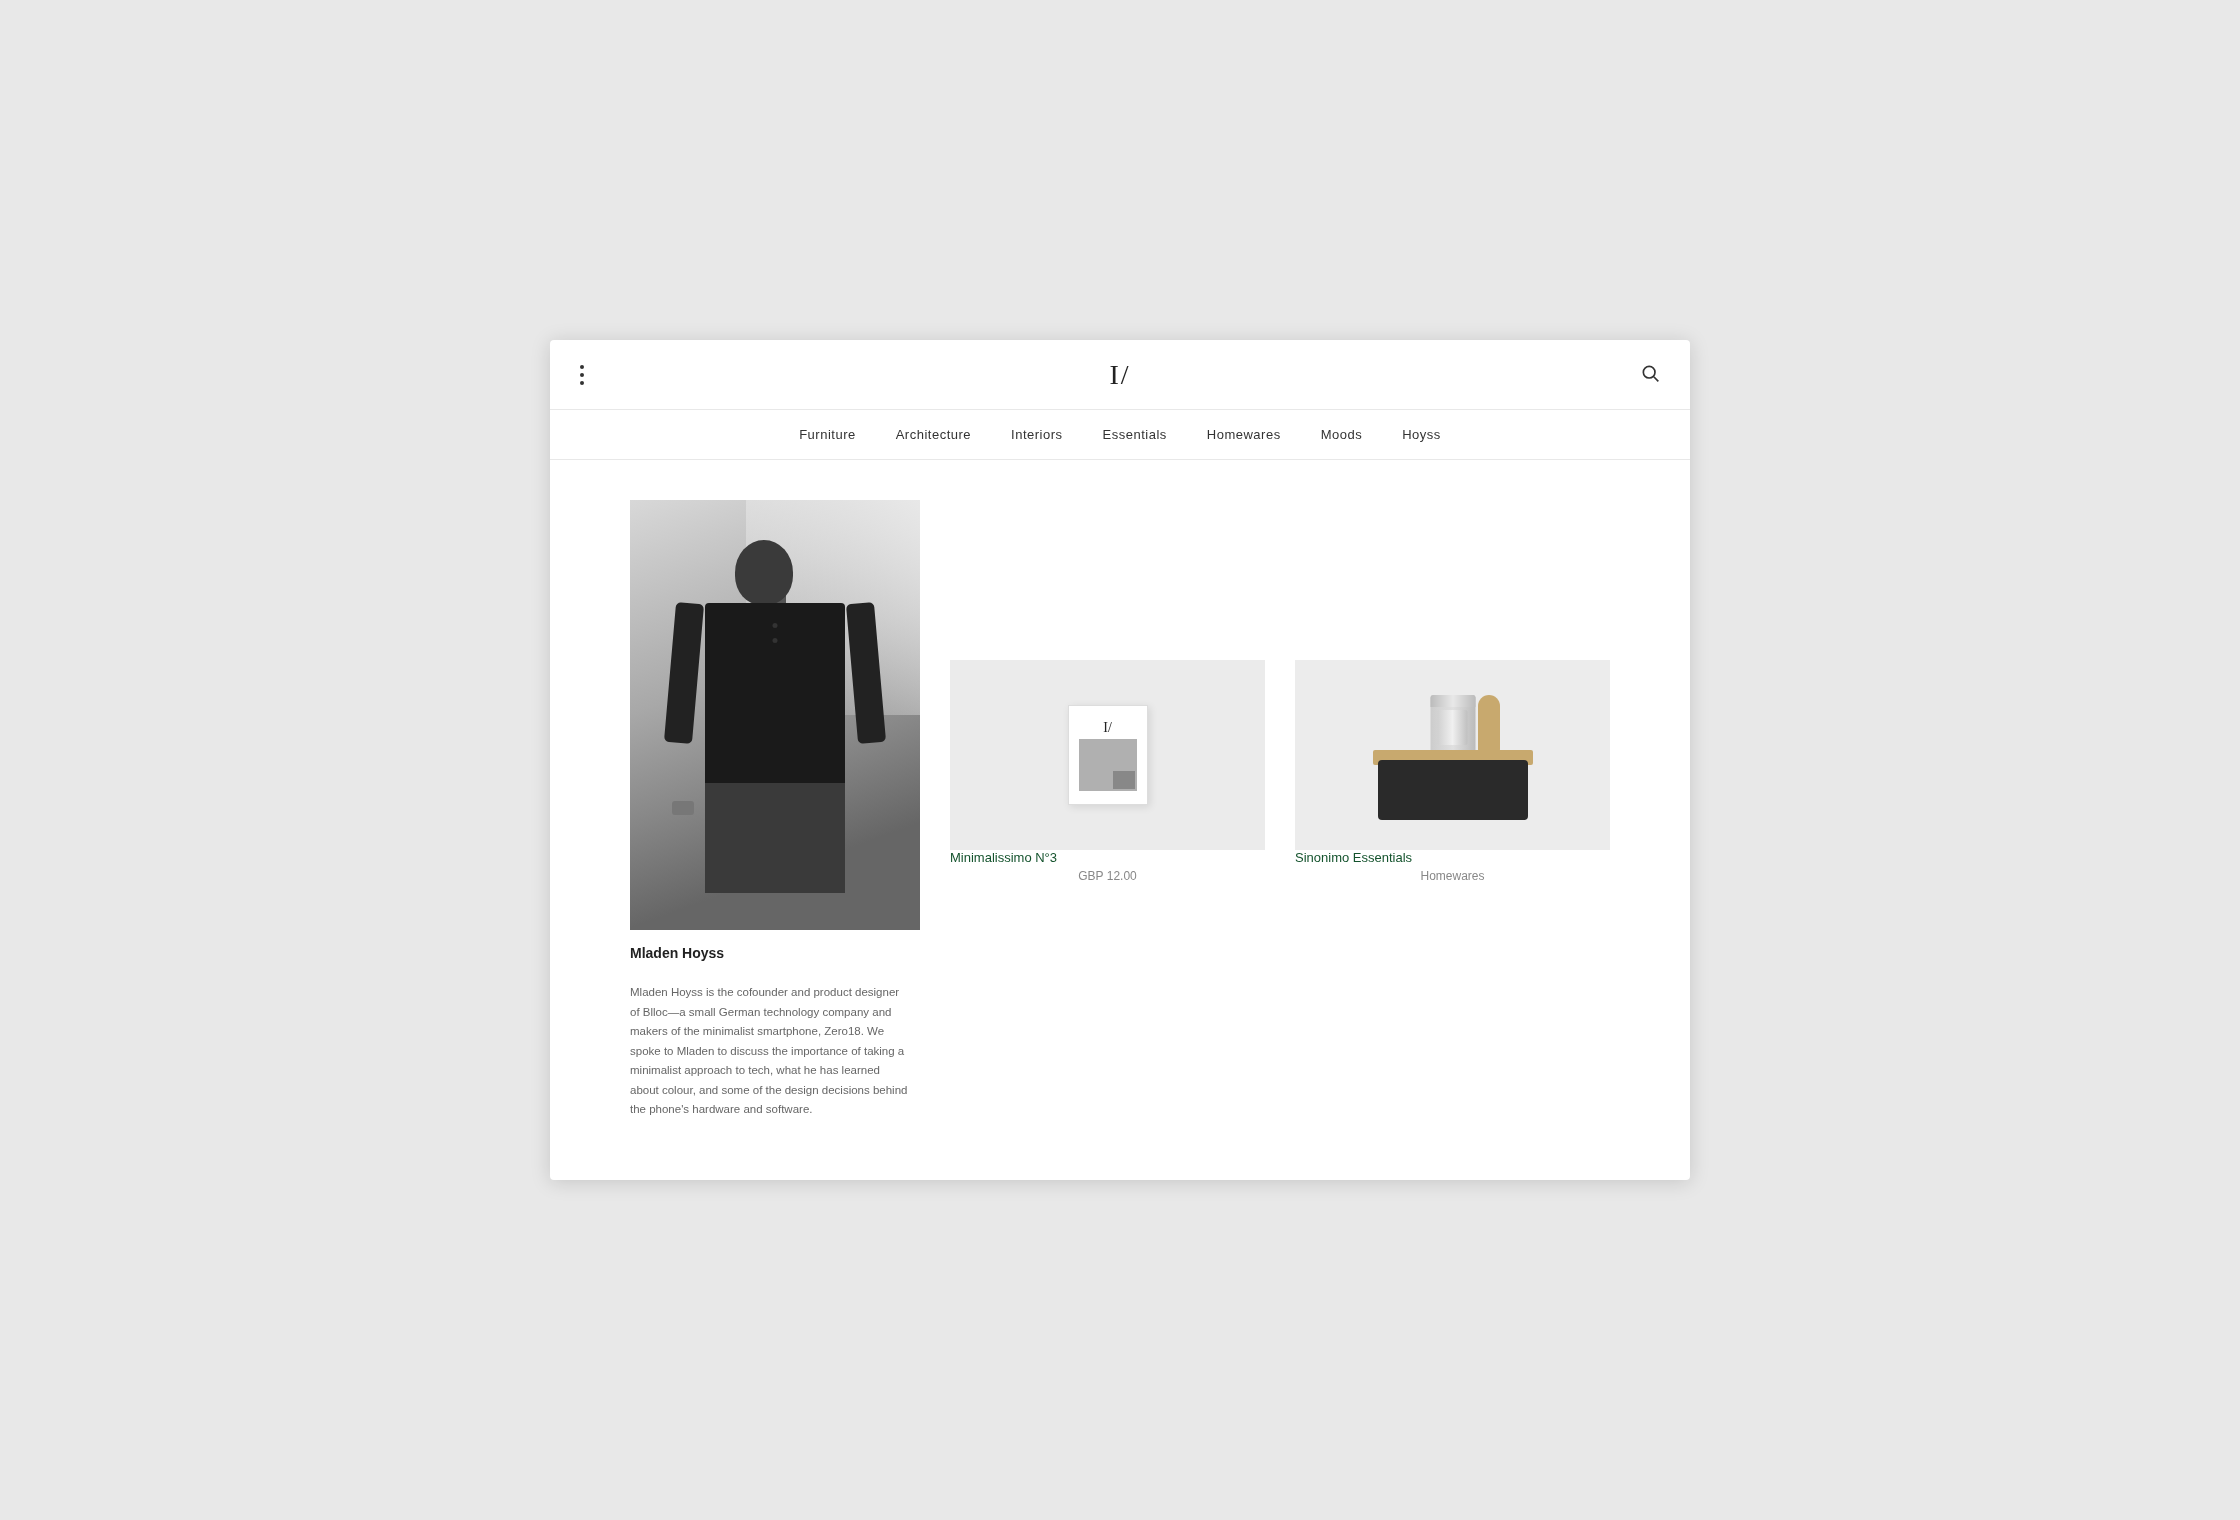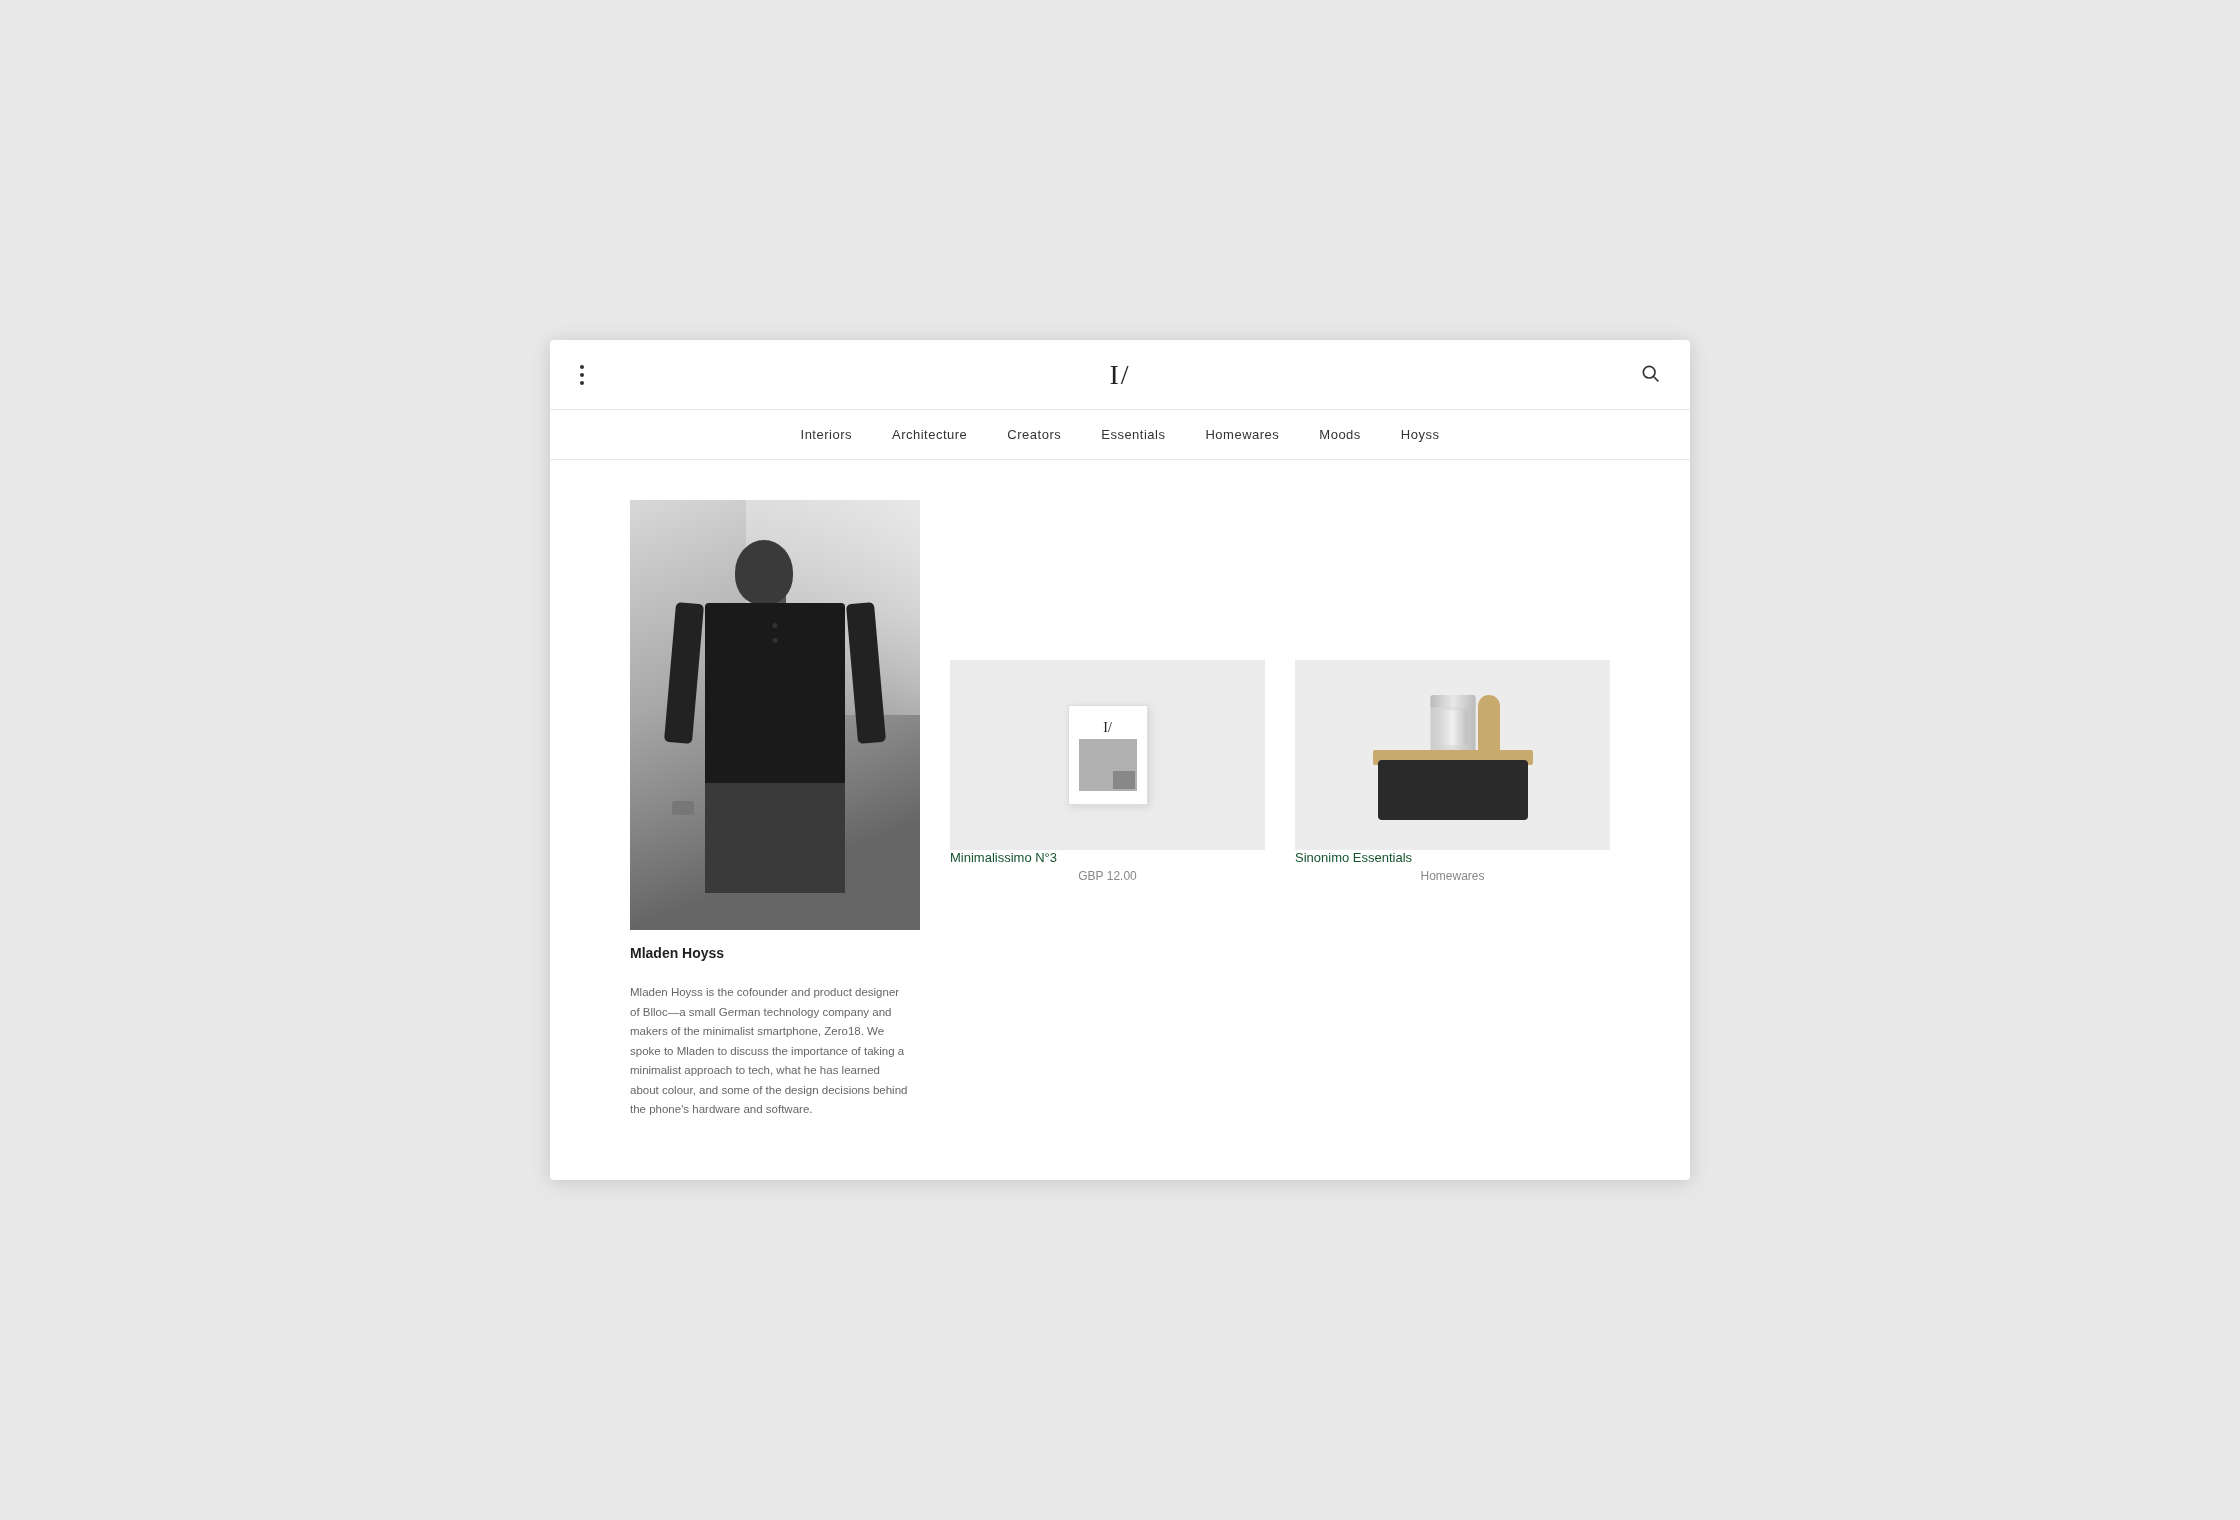--- a/index.html
+++ b/index.html
@@ -288,23 +288,23 @@
     <div class="logo">I/</div>
     <div class="header-search-icon">
       <svg viewBox="0 0 24 24" fill="none" stroke="#333" stroke-width="2">
         <circle cx="11" cy="11" r="7"></circle>
         <line x1="16.5" y1="16.5" x2="22" y2="22"></line>
       </svg>
     </div>
   </div>
 
   <nav class="nav">
+    <a class="nav-item">Furniture</a>
+    <a class="nav-item">Architecture</a>
     <a class="nav-item">Interiors</a>
-    <a class="nav-item">Architecture</a>
-    <a class="nav-item">Creators</a>
     <a class="nav-item">Essentials</a>
     <a class="nav-item">Homewares</a>
     <a class="nav-item">Moods</a>
     <a class="nav-item">Hoyss</a>
   </nav>
 
   <div class="main-content">
 
     <div class="left-column">
       <div class="creator-image">

